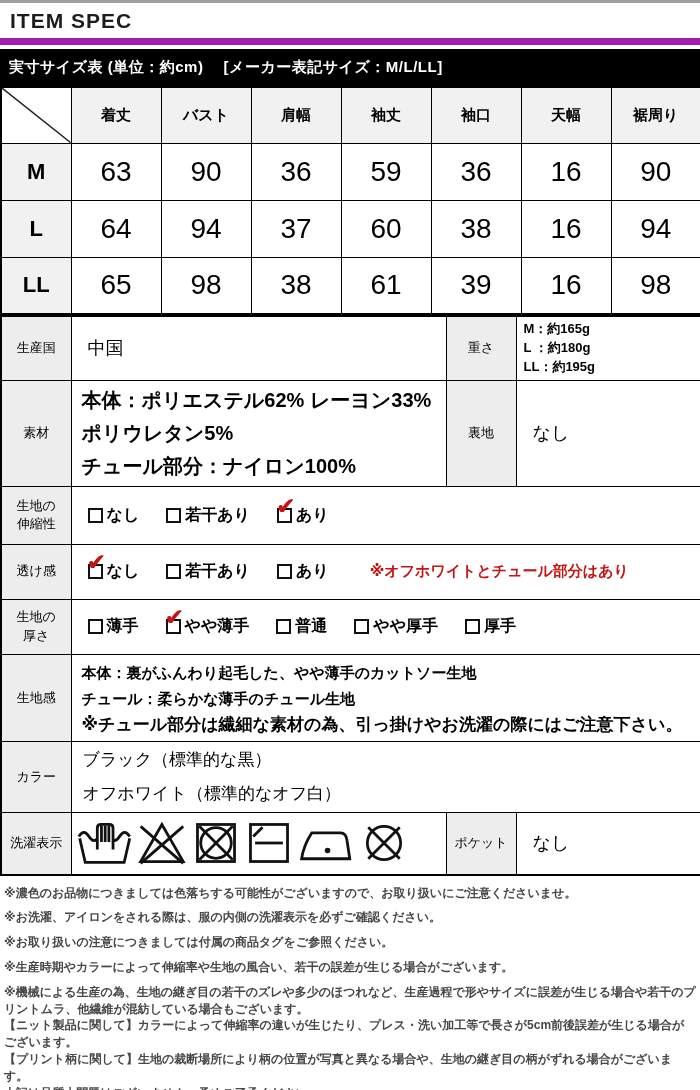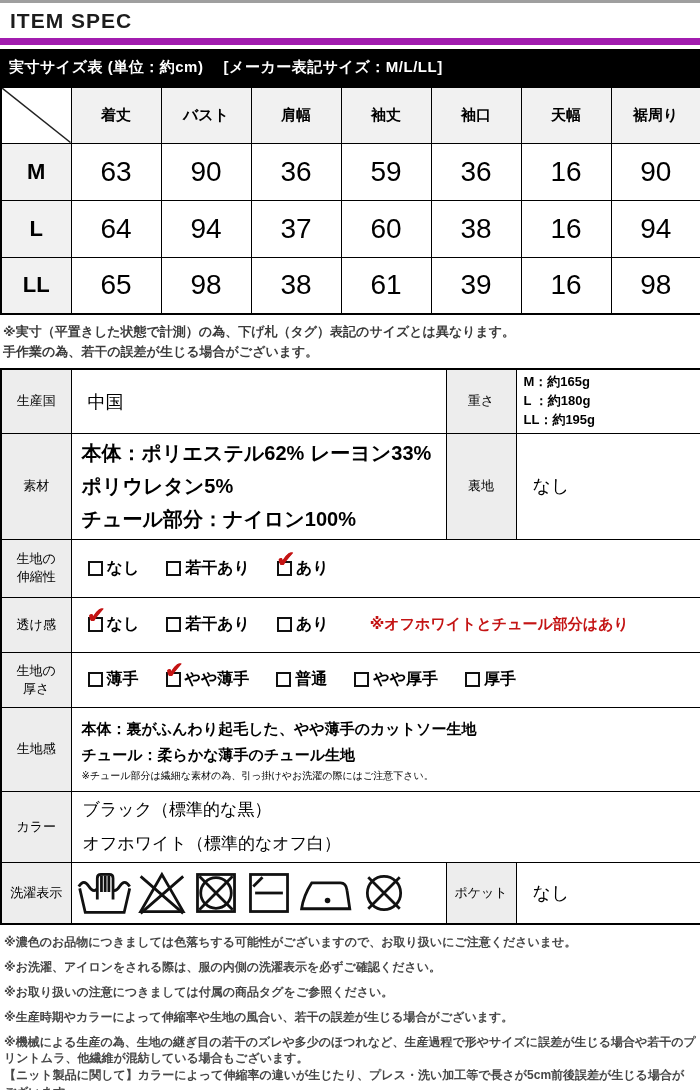--- a/index.html
+++ b/index.html
@@ -61,21 +61,21 @@
   .boxwrap{position:relative;width:15px;height:15px;margin-right:4px;flex:none;}
   .box{position:absolute;left:0;top:0;width:15px;height:15px;border:2px solid #111;box-sizing:border-box;background:#fff;}
   .check{
     position:absolute;left:-1px;top:-13px;font-size:23px;line-height:1;
     color:#c41414;font-weight:bold;text-shadow:.5px 0 #c41414;
   }
   .red-note{color:#c41414;font-weight:bold;font-size:15px;margin-left:14px;}
 
   .texture-cell{padding:5px 10px;}
   .texture-lines{font-size:15px;font-weight:bold;line-height:1.75;white-space:pre-line;}
-  .texture-note{font-size:10px;font-weight:normal;margin-top:1px;}
+  .texture-note{font-size:17px;font-weight:bold;margin-top:1px;}
 
   .color-val{font-size:17px;line-height:2.0;padding-left:11px;white-space:pre-line;}
 
   .laundry-cell{padding:2px 4px;}
   .laundry-icons{display:flex;align-items:center;gap:3px;}
   .care{height:50px;display:block;}
   .care *{stroke:#111;stroke-width:3;fill:none;}
   .care .fdot{fill:#111;stroke:none;}
   .care .fwhite{fill:#fff;}
 
@@ -151,22 +151,20 @@
         <td>98</td>
         <td>38</td>
         <td>61</td>
         <td>39</td>
         <td>16</td>
         <td>98</td>
       </tr>
     </tbody>
   </table>
 
-  <div class="size-notes">※実寸（平置きした状態で計測）の為、下げ札（タグ）表記のサイズとは異なります。
-手作業の為、若干の誤差が生じる場合がございます。</div>
 
   <table class="details-table">
     <colgroup>
       <col style="width:70px">
         <col style="width:375px">
         <col style="width:70px">
         <col style="width:185px">
     </colgroup>
     <tbody>
       <tr class="r-country">

